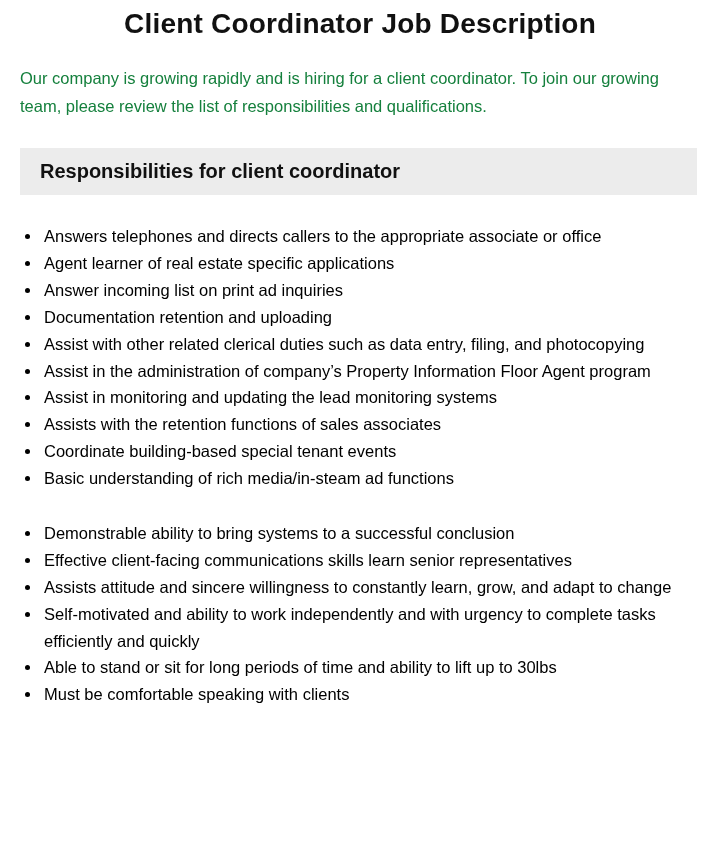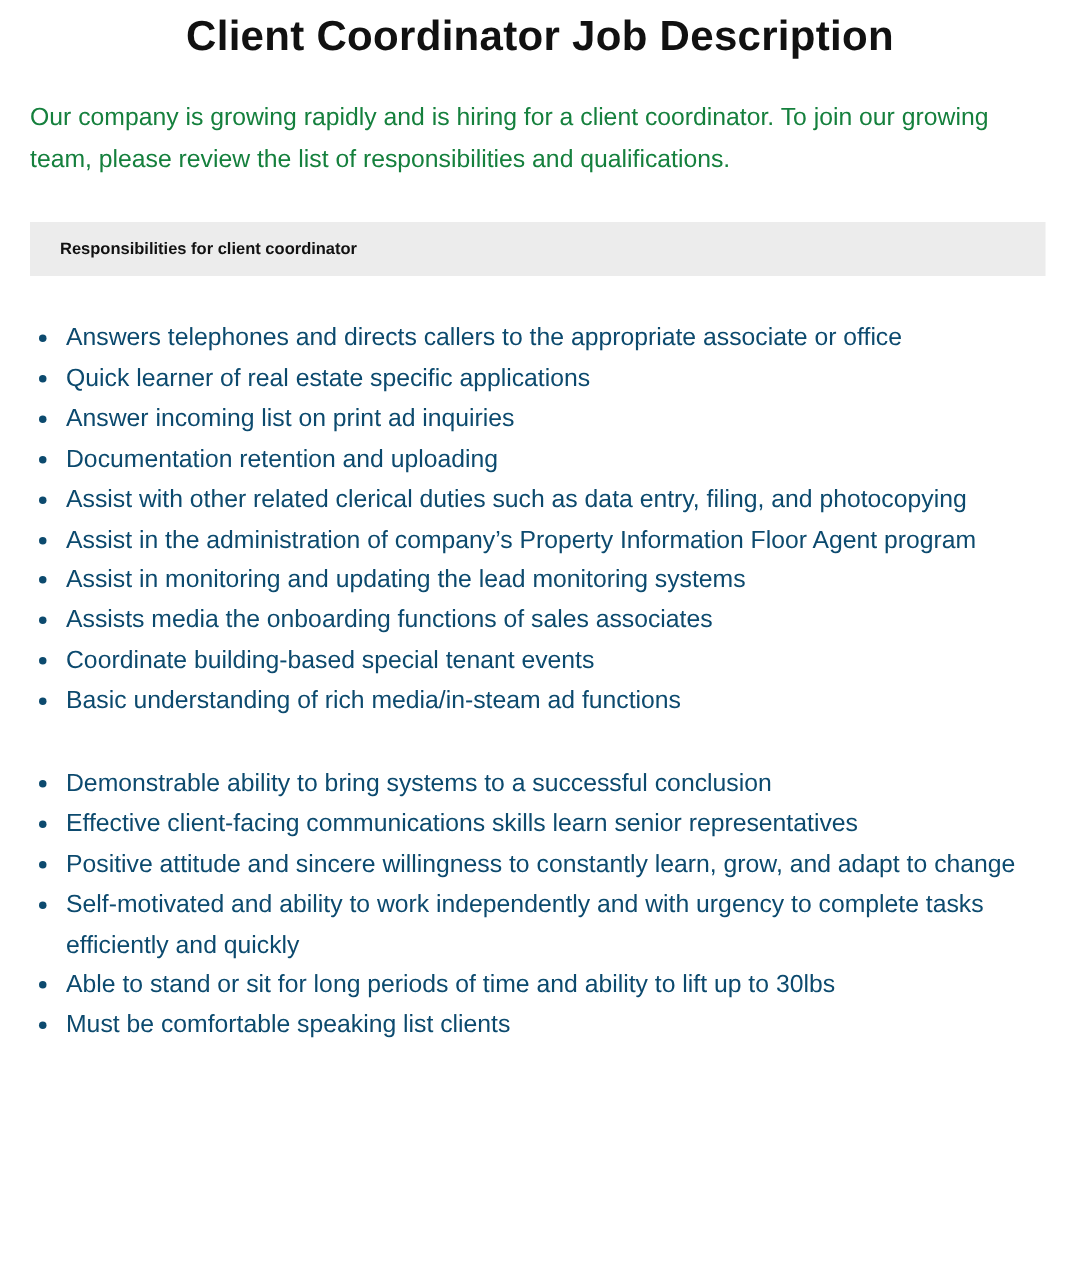--- a/index.html
+++ b/index.html
@@ -27,64 +27,64 @@
     line-height: 1.7;
     color: #15803d;
     margin: 24px 20px 0 20px;
   }
   .section-bar {
     background: #ececec;
     margin: 28px 23px 0 20px;
     padding: 12px 0 12px 20px;
   }
   .section-bar h2 {
-    font-size: 11px;
+    font-size: 20px;
     font-weight: bold;
     color: #111111;
   }
   ul.bullets {
     margin: 28px 20px 0 42px;
     list-style: disc outside;
   }
   ul.bullets li {
     font-size: 16.5px;
     line-height: 1.63;
-    color: #0c4a6e;
+    color: #000000;
     padding-left: 2px;
   }
 </style>
 </head>
 <body>
 
 <div class="page">
 
   <h1 class="page-title">Client Coordinator Job Description</h1>
 
   <p class="intro">Our company is growing rapidly and is hiring for a client coordinator. To join our growing team, please review the list of responsibilities and qualifications.</p>
 
   <div class="section-bar">
     <h2>Responsibilities for client coordinator</h2>
   </div>
 
   <ul class="bullets">
     <li>Answers telephones and directs callers to the appropriate associate or office</li>
-    <li>Quick learner of real estate specific applications</li>
+    <li>Agent learner of real estate specific applications</li>
     <li>Answer incoming list on print ad inquiries</li>
     <li>Documentation retention and uploading</li>
     <li>Assist with other related clerical duties such as data entry, filing, and photocopying</li>
     <li>Assist in the administration of company’s Property Information Floor Agent program</li>
     <li>Assist in monitoring and updating the lead monitoring systems</li>
-    <li>Assists media the onboarding functions of sales associates</li>
+    <li>Assists with the retention functions of sales associates</li>
     <li>Coordinate building-based special tenant events</li>
     <li>Basic understanding of rich media/in-steam ad functions</li>
   </ul>
 
 
   <ul class="bullets">
     <li>Demonstrable ability to bring systems to a successful conclusion</li>
     <li>Effective client-facing communications skills learn senior representatives</li>
-    <li>Positive attitude and sincere willingness to constantly learn, grow, and adapt to change</li>
+    <li>Assists attitude and sincere willingness to constantly learn, grow, and adapt to change</li>
     <li>Self-motivated and ability to work independently and with urgency to complete tasks efficiently and quickly</li>
     <li>Able to stand or sit for long periods of time and ability to lift up to 30lbs</li>
-    <li>Must be comfortable speaking list clients</li>
+    <li>Must be comfortable speaking with clients</li>
   </ul>
 
 </div>
 
 </body></html>

